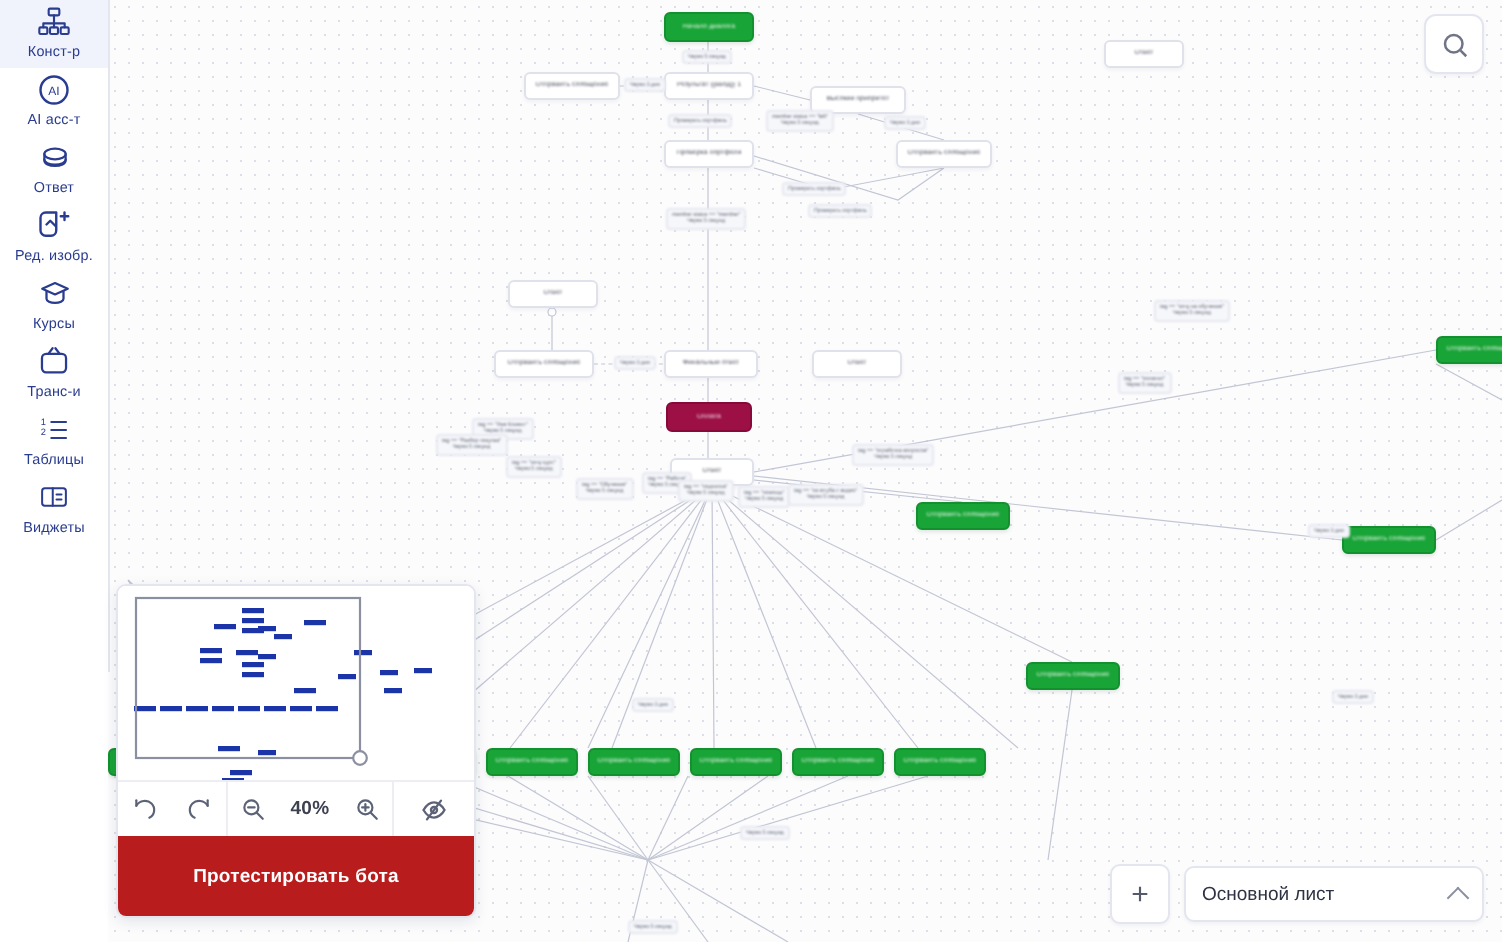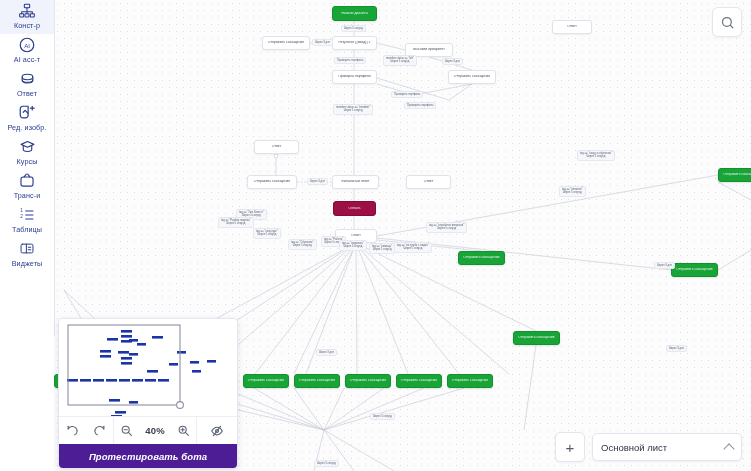--- a/index.html
+++ b/index.html
@@ -81,21 +81,21 @@
   #searchBtn{
     position:absolute;right:9px;top:7px;width:28px;height:28px;
     background:#fff;border:1px solid #e3e6ef;border-radius:6px;
     display:flex;align-items:center;justify-content:center;cursor:pointer;
     box-shadow:0 1px 2px rgba(20,25,60,.05);
   }
   #searchBtn svg{stroke:#6f7486;}
 
   
   #minipanel{
-    position:absolute;left:58px;bottom:2px;width:178px;
+    position:absolute;left:58px;bottom:12px;width:178px;
     background:#ffffff;border:1px solid #e3e6ef;border-radius:5px;
     box-shadow:0 2px 7px rgba(20,25,60,.10);
     overflow:hidden;z-index:60;
   }
   #miniview{position:relative;height:97px;background:#fff;}
   #miniview svg{display:block;}
   #minitools{
     height:27px;border-top:1px solid #eceef4;
     display:flex;align-items:center;
   }
@@ -103,23 +103,23 @@
   .mt-g1{width:54px;gap:12px;}
   .mt-g2{flex:1;gap:9px;border-left:1px solid #eceef4;border-right:1px solid #eceef4;}
   .mt-g3{width:40px;}
   .mt-btn{
     width:15px;height:15px;display:flex;align-items:center;justify-content:center;
     cursor:pointer;color:#5d6377;
   }
   .mt-btn svg{display:block;}
   #zoomval{font-size:9.5px;color:#3d4150;font-weight:700;letter-spacing:.2px;min-width:24px;text-align:center;cursor:default;}
   #testbtn{
-    height:24px;background:#4c1d95;color:#fff;
+    height:40px;background:#b91c1c;color:#fff;
     display:flex;align-items:center;justify-content:center;cursor:pointer;
-    font-size:9.5px;font-weight:700;letter-spacing:.1px;font-style:italic;
+    font-size:9.5px;font-weight:700;letter-spacing:.1px;
   }
 
   
   #sheetbar{
     position:absolute;right:9px;bottom:9px;display:flex;align-items:center;gap:7px;z-index:55;
   }
   #addsheet{
     width:28px;height:28px;background:#fff;border:1px solid #e3e6ef;border-radius:5px;
     display:flex;align-items:center;justify-content:center;cursor:pointer;
     color:#555a6b;font-size:15px;line-height:1;

